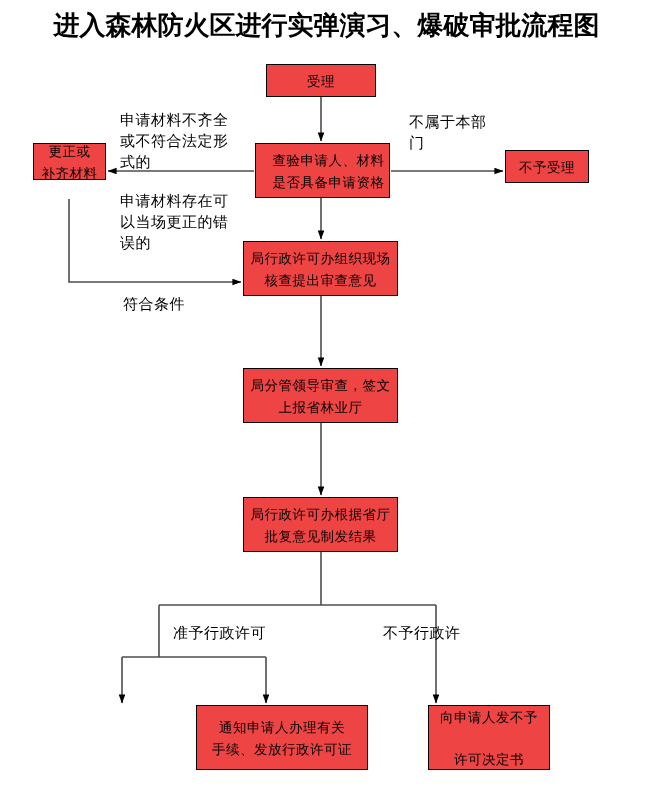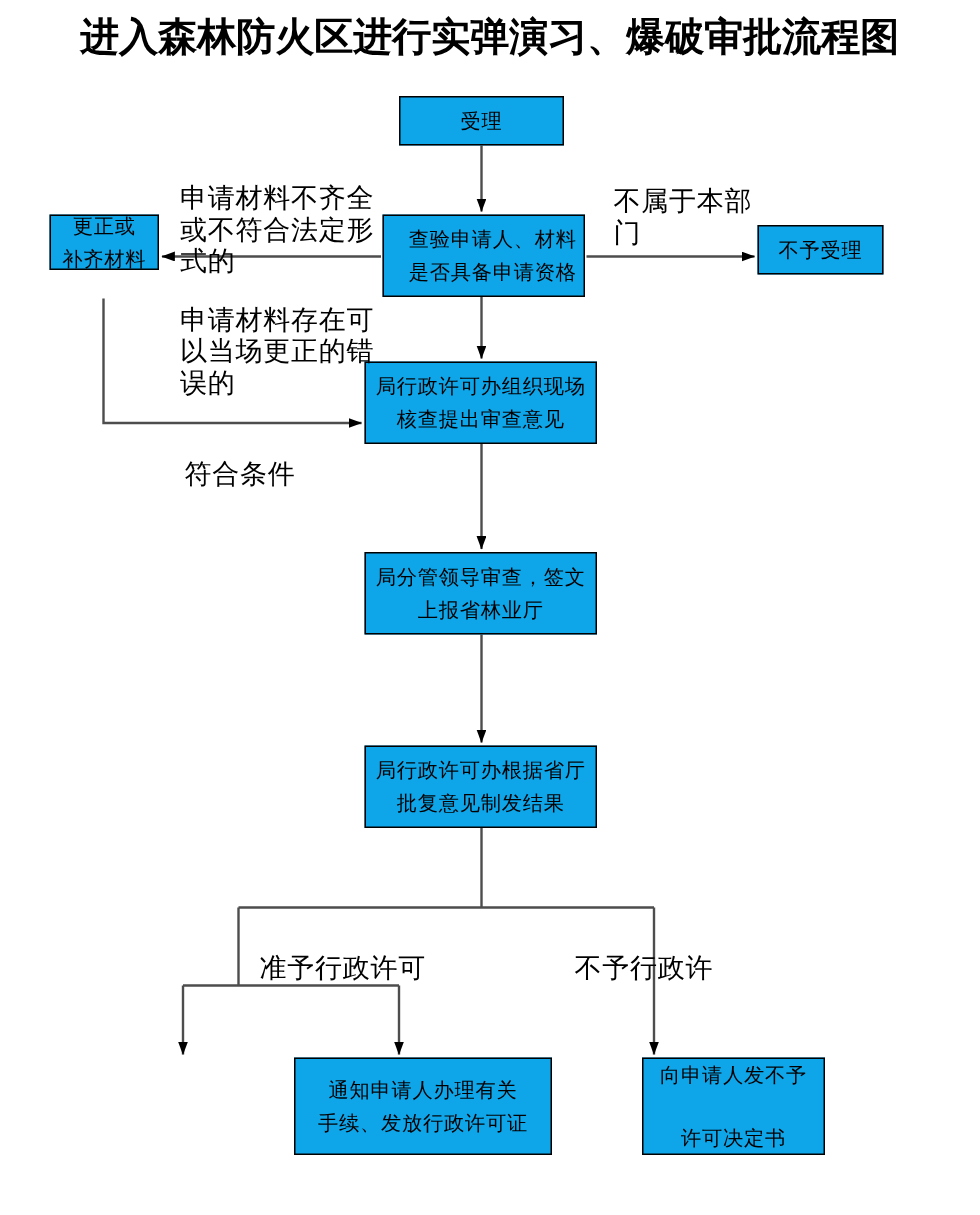--- a/index.html
+++ b/index.html
@@ -39,42 +39,41 @@
     font-weight: bold;
     font-size: 26px;
     letter-spacing: 0px;
     line-height: 34px;
     white-space: nowrap;
   }
   .node {
     position: absolute;
     box-sizing: border-box;
     border: 1.5px solid #000000;
-    background: #0ea5e9;
+    background: #ef4444;
     display: flex;
     flex-direction: column;
     align-items: center;
     justify-content: center;
     text-align: center;
     font-size: 13.5px;
     line-height: 22px;
     letter-spacing: 0.5px;
   }
   .node .ln {
     display: block;
     white-space: nowrap;
   }
   .edge-label {
     position: absolute;
-    font-size: 18px;
+    font-size: 15px;
     line-height: 21px;
     letter-spacing: 0.5px;
     white-space: pre-line;
     text-align: left;
-    margin-top: 12px;
   }
   .edge-label.nowrap { white-space: nowrap; }
 </style>
 </head>
 <body>
 
 <div id="canvas">
 
   <div class="page-title">进入森林防火区进行实弹演习、爆破审批流程图</div>
 

